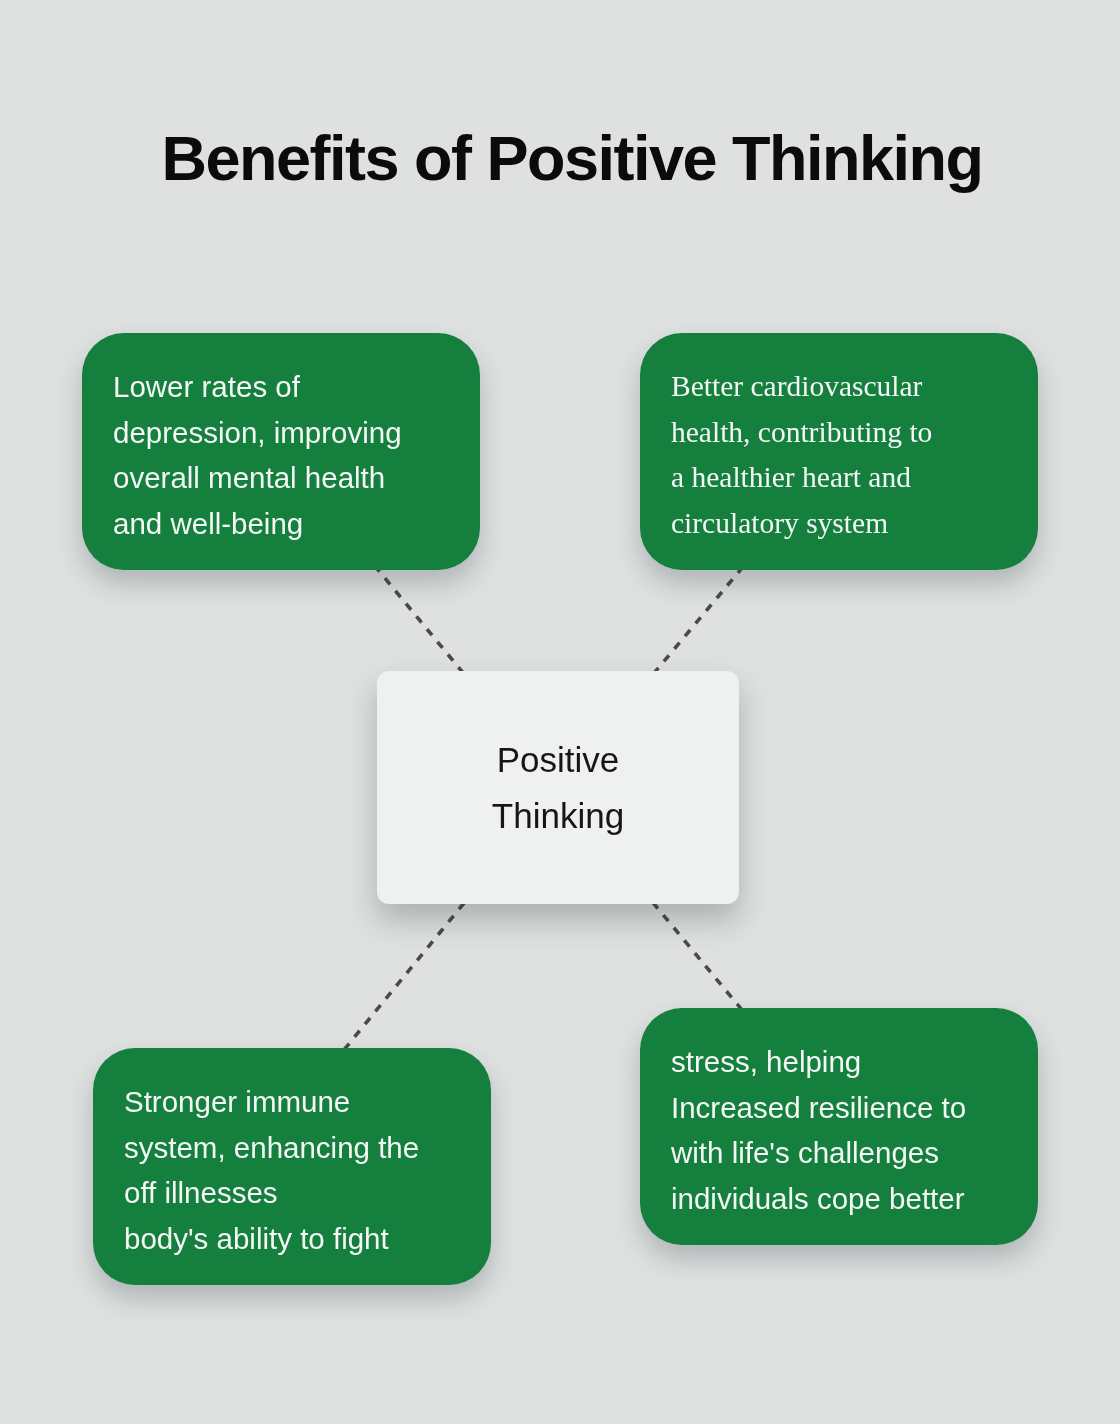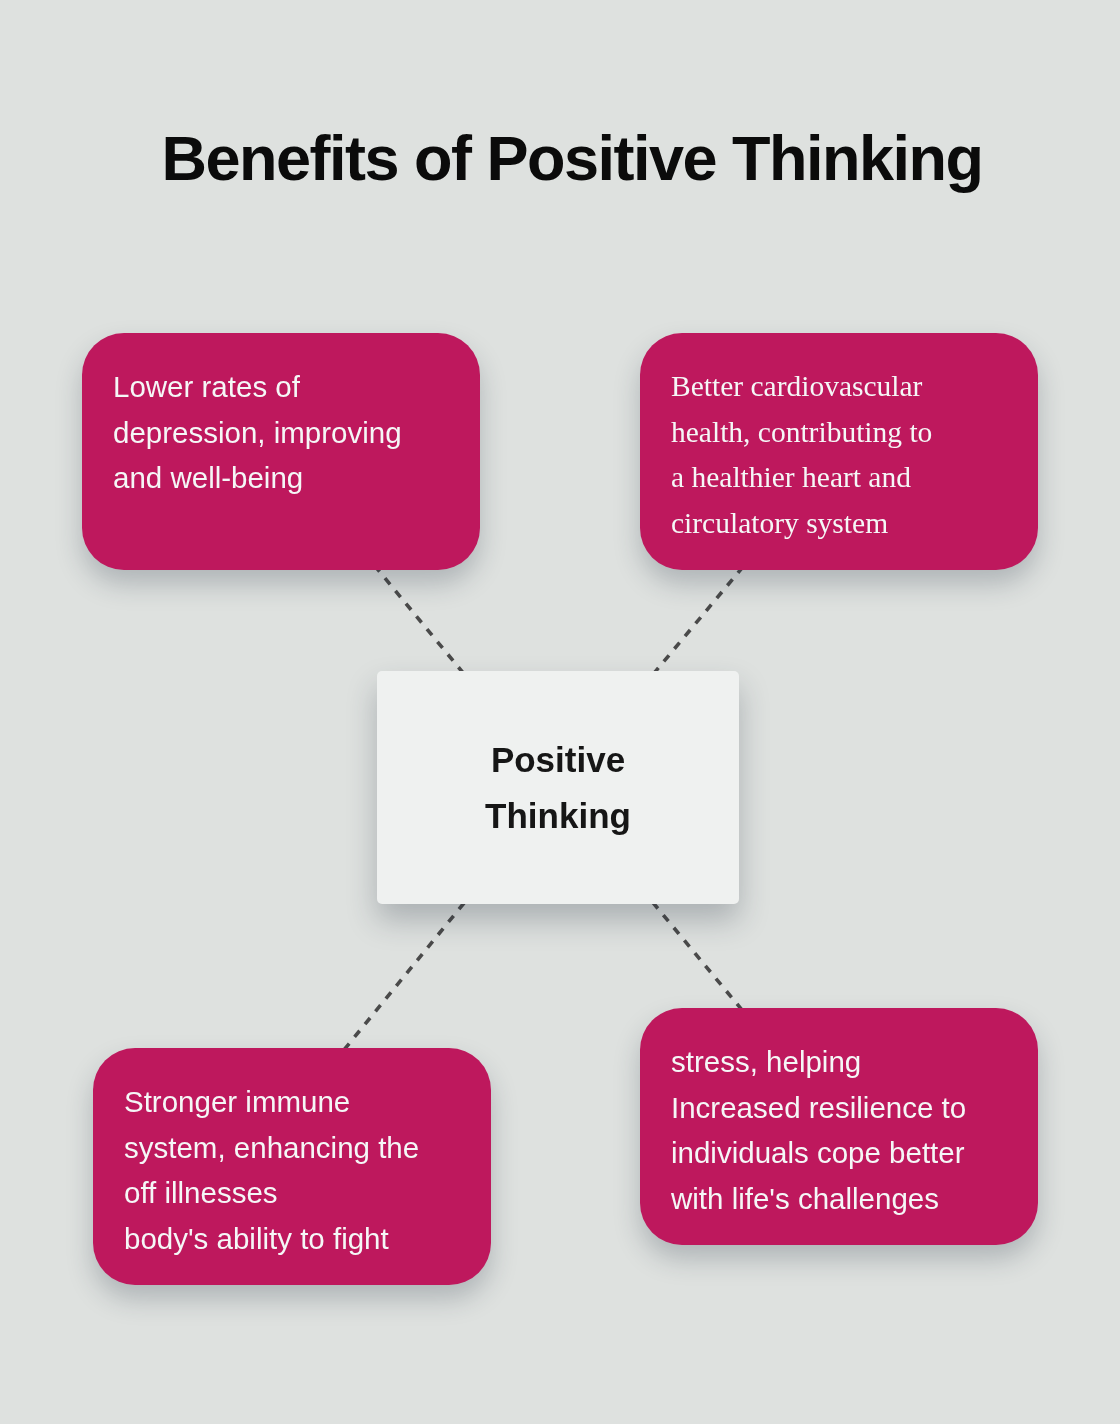--- a/index.html
+++ b/index.html
@@ -38,21 +38,21 @@
     font-weight: 800;
     letter-spacing: -1.5px;
     color: #0b0b0b;
     z-index: 2;
   }
   .node {
     position: absolute;
     box-sizing: border-box;
     width: 398px;
     height: 237px;
-    background: #be185d;
+    background: #15803d;
     border-radius: 42px;
     padding: 31px 18px 0 31px;
     color: #f5f7f7;
     font-size: 29.5px;
     line-height: 45.5px;
     z-index: 2;
     box-shadow: 0 14px 26px rgba(40, 52, 66, 0.25);
   }
   .node .node-line {
     white-space: nowrap;
@@ -61,28 +61,28 @@
   .node.top-right    { left: 640px; top: 333px; font-family: Liberation Serif, serif; }
   .node.bottom-left  { left: 93px;  top: 1008px; margin-top: 40px; }
   .node.bottom-right { left: 640px; top: 1008px; }
   .center-node {
     position: absolute;
     left: 377px;
     top: 671px;
     width: 362px;
     height: 233px;
     background: #eff1f0;
-    border-radius: 5px;
+    border-radius: 12px;
     display: flex;
     flex-direction: column;
     align-items: center;
     justify-content: center;
     text-align: center;
     font-size: 35px;
-    font-weight: 700;
+    font-weight: 400;
     line-height: 48px;
     color: #161616;
     z-index: 2;
     box-shadow: 0 16px 30px rgba(40, 52, 66, 0.28);
     gap: 8px;
   }
 </style>
 </head>
 <body>
 
@@ -93,42 +93,43 @@
     <line x1="558" y1="788" x2="839" y2="452"></line>
     <line x1="558" y1="788" x2="281" y2="1127"></line>
     <line x1="558" y1="788" x2="839" y2="1127"></line>
   </svg>
 
   <h1 class="title">Benefits of Positive Thinking</h1>
 
   <div class="node top-left">
     <div class="node-line">Lower rates of</div>
     <div class="node-line">depression, improving</div>
+    <div class="node-line">overall mental health</div>
     <div class="node-line">and well-being</div>
   </div>
 
   <div class="node top-right">
     <div class="node-line">Better cardiovascular</div>
     <div class="node-line">health, contributing to</div>
     <div class="node-line">a healthier heart and</div>
     <div class="node-line">circulatory system</div>
   </div>
 
   <div class="node bottom-left">
     <div class="node-line">Stronger immune</div>
     <div class="node-line">system, enhancing the</div>
     <div class="node-line">off illnesses</div>
     <div class="node-line">body's ability to fight</div>
   </div>
 
   <div class="node bottom-right">
     <div class="node-line">stress, helping</div>
     <div class="node-line">Increased resilience to</div>
+    <div class="node-line">with life's challenges</div>
     <div class="node-line">individuals cope better</div>
-    <div class="node-line">with life's challenges</div>
   </div>
 
   <div class="center-node">
     <div>Positive</div>
     <div>Thinking</div>
   </div>
 
 </div>
 
 </body></html>

